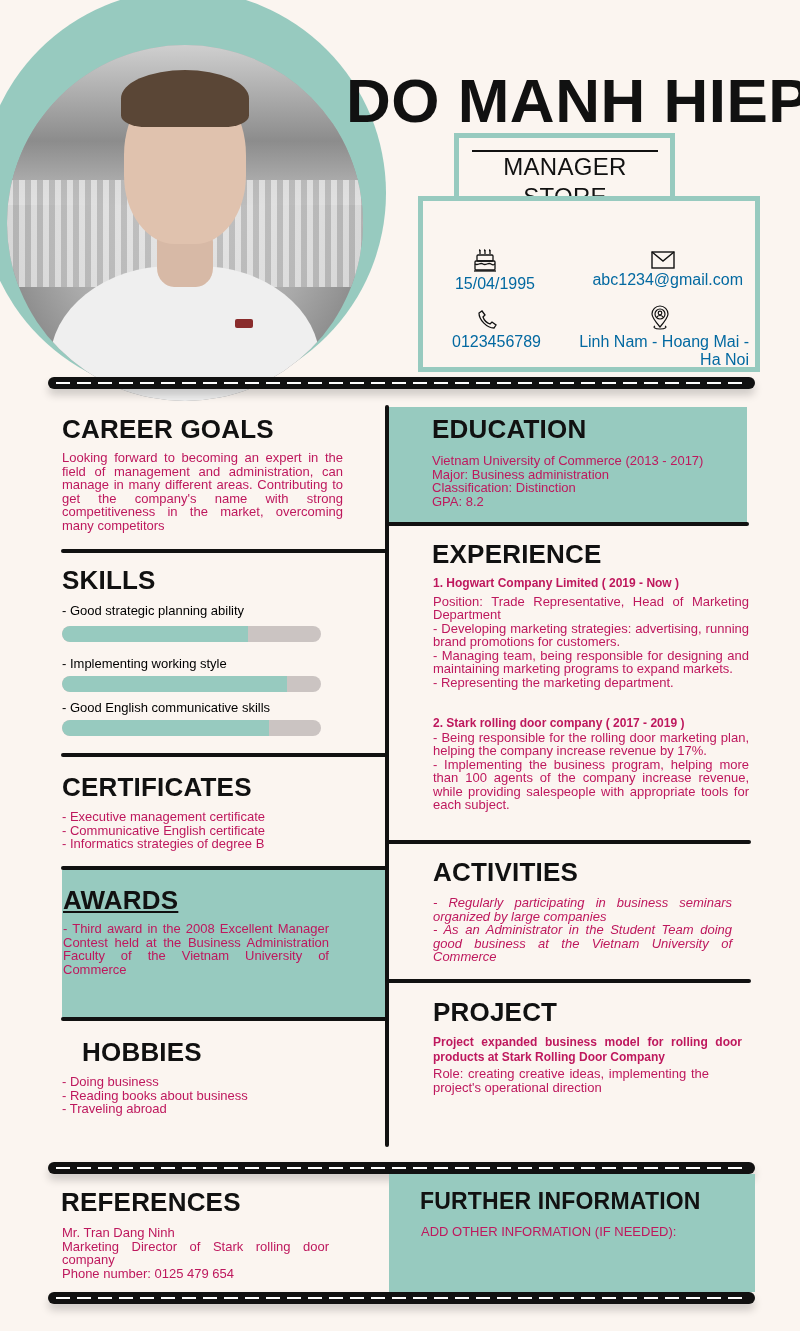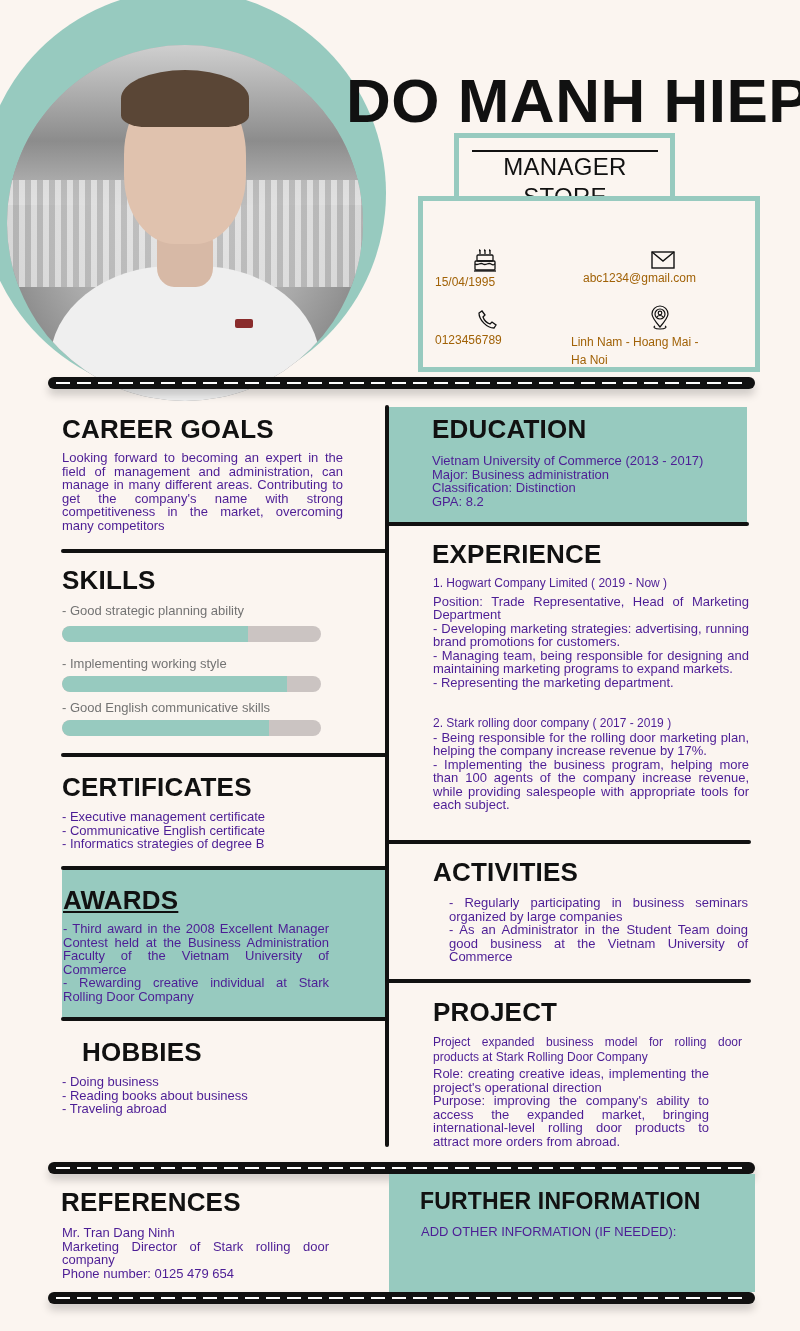--- a/index.html
+++ b/index.html
@@ -64,44 +64,44 @@
     .title-text {
       position: absolute; left: 13px; top: 12px; width: 186px;
       border-top: 2px solid #111; border-bottom: 2px solid #111;
       font-size: 24px; text-align: center; line-height: 30px; color: #111;
       letter-spacing: 0.3px;
     }
     .contact-box {
       left: 418px; top: 196px; width: 342px; height: 176px;
       border: 5px solid #97cabf; background: #fbf5f0;
     }
-    .contact-item { position: absolute; text-align: left; font-size: 12px; color: #a16207; }
+    .contact-item { position: absolute; text-align: right; font-size: 16px; color: #0369a1; }
     .contact-item svg { display: block; margin: 0 auto 2px; }
 
     
     .rail {
       position: absolute; height: 12px; background: #111; border-radius: 6px;
       box-shadow: 0 6px 8px rgba(0,0,0,0.18);
     }
     .rail::after {
       content: ""; position: absolute; left: 8px; right: 8px; top: 5px; height: 2px;
       background: repeating-linear-gradient(90deg, #fff 0 14px, transparent 14px 21px);
     }
 
     
     .vline { position: absolute; background: #111; width: 4px; border-radius: 2px; }
     .hline { position: absolute; background: #111; height: 4px; border-radius: 2px; }
     .teal { position: absolute; background: #97cabf; }
 
     .sec-title { position: absolute; font-size: 26px; font-weight: 700; color: #111; line-height: 1; letter-spacing: 0.2px; }
-    .body-text { position: absolute; font-size: 13px; line-height: 13.5px; color: #4c1d95; text-align: justify; }
+    .body-text { position: absolute; font-size: 13px; line-height: 13.5px; color: #be185d; text-align: justify; }
     .body-text p { margin: 0; }
-    .bold { font-weight: 400; }
-
-    .skill-label { position: absolute; font-size: 13px; color: #737373; }
+    .bold { font-weight: 700; }
+
+    .skill-label { position: absolute; font-size: 13px; color: #000000; }
     .skill-bar {
       position: absolute; left: 62px; width: 259px; height: 16px;
       background: #cbc4c2; border-radius: 8px; overflow: hidden;
     }
     .skill-fill { height: 100%; background: #97cabf; border-radius: 8px 0 0 8px; }
   </style>
 </head>
 <body>
 
 <div class="abs big-circle"></div>
@@ -195,21 +195,20 @@
 <div class="sec-title" style="left:62px; top:774px;">CERTIFICATES</div>
 <div class="body-text" style="left:62px; top:810px; width:300px; text-align:left;">
   <p>-  Executive management certificate</p>
   <p>-  Communicative English certificate</p>
   <p>-  Informatics strategies of degree B</p>
 </div>
 
 <div class="sec-title" style="left:63px; top:887px;text-decoration:underline;">AWARDS</div>
 <div class="body-text" style="left:63px; top:922px; width:266px;">
   <p>- Third award in the 2008 Excellent Manager Contest held at the Business Administration Faculty of the Vietnam University of Commerce</p>
-  <p>- Rewarding creative individual at Stark Rolling Door Company</p>
 </div>
 
 <div class="sec-title" style="left:62px; top:1039px;margin-left:20px;">HOBBIES</div>
 <div class="body-text" style="left:62px; top:1075px; width:260px; text-align:left;">
   <p>- Doing business</p>
   <p>- Reading books about business</p>
   <p>- Traveling abroad</p>
 </div>
 
 <div class="sec-title" style="left:432px; top:416px;">EDUCATION</div>
@@ -228,30 +227,29 @@
   <p>- Managing team, being responsible for designing and maintaining marketing programs to expand markets.</p>
   <p>- Representing the marketing department.</p>
 </div>
 <div class="body-text" style="left:433px; top:717px; width:316px;">
   <p class="bold" style="font-size:12px;">2. Stark rolling door company ( 2017 - 2019 )</p>
   <p>- Being responsible for the rolling door marketing plan, helping the company increase revenue by 17%.</p>
   <p>- Implementing the business program, helping more than 100 agents of the company increase revenue, while providing salespeople with appropriate tools for each subject.</p>
 </div>
 
 <div class="sec-title" style="left:433px; top:859px;">ACTIVITIES</div>
-<div class="body-text" style="left:449px; top:896px; width:299px;">
+<div class="body-text" style="left:433px; top:896px; width:299px;font-style:italic;">
   <p>-  Regularly participating in business seminars organized by large companies</p>
   <p>- As an Administrator in the Student Team doing good business at the Vietnam University of Commerce</p>
 </div>
 
 <div class="sec-title" style="left:433px; top:999px;">PROJECT</div>
 <div class="body-text" style="left:433px; top:1035px; width:309px;">
   <p class="bold" style="font-size:12px; line-height:15px; margin-bottom:2px;">Project expanded business model for rolling door products at Stark Rolling Door Company</p>
   <p style="width:276px;">Role: creating creative ideas, implementing the project's operational direction</p>
-  <p style="width:276px;">Purpose: improving the company's ability to access the expanded market, bringing international-level rolling door products to attract more orders from abroad.</p>
 </div>
 
 <div class="rail" style="left:48px; top:1162px; width:707px;"></div>
 <div class="teal" style="left:389px; top:1174px; width:366px; height:118px;"></div>
 
 <div class="sec-title" style="left:61px; top:1189px;">REFERENCES</div>
 <div class="body-text" style="left:62px; top:1226px; width:267px;">
   <p>Mr. Tran Dang Ninh</p>
   <p>Marketing Director of Stark rolling door company</p>
   <p>Phone number: 0125 479 654</p>

